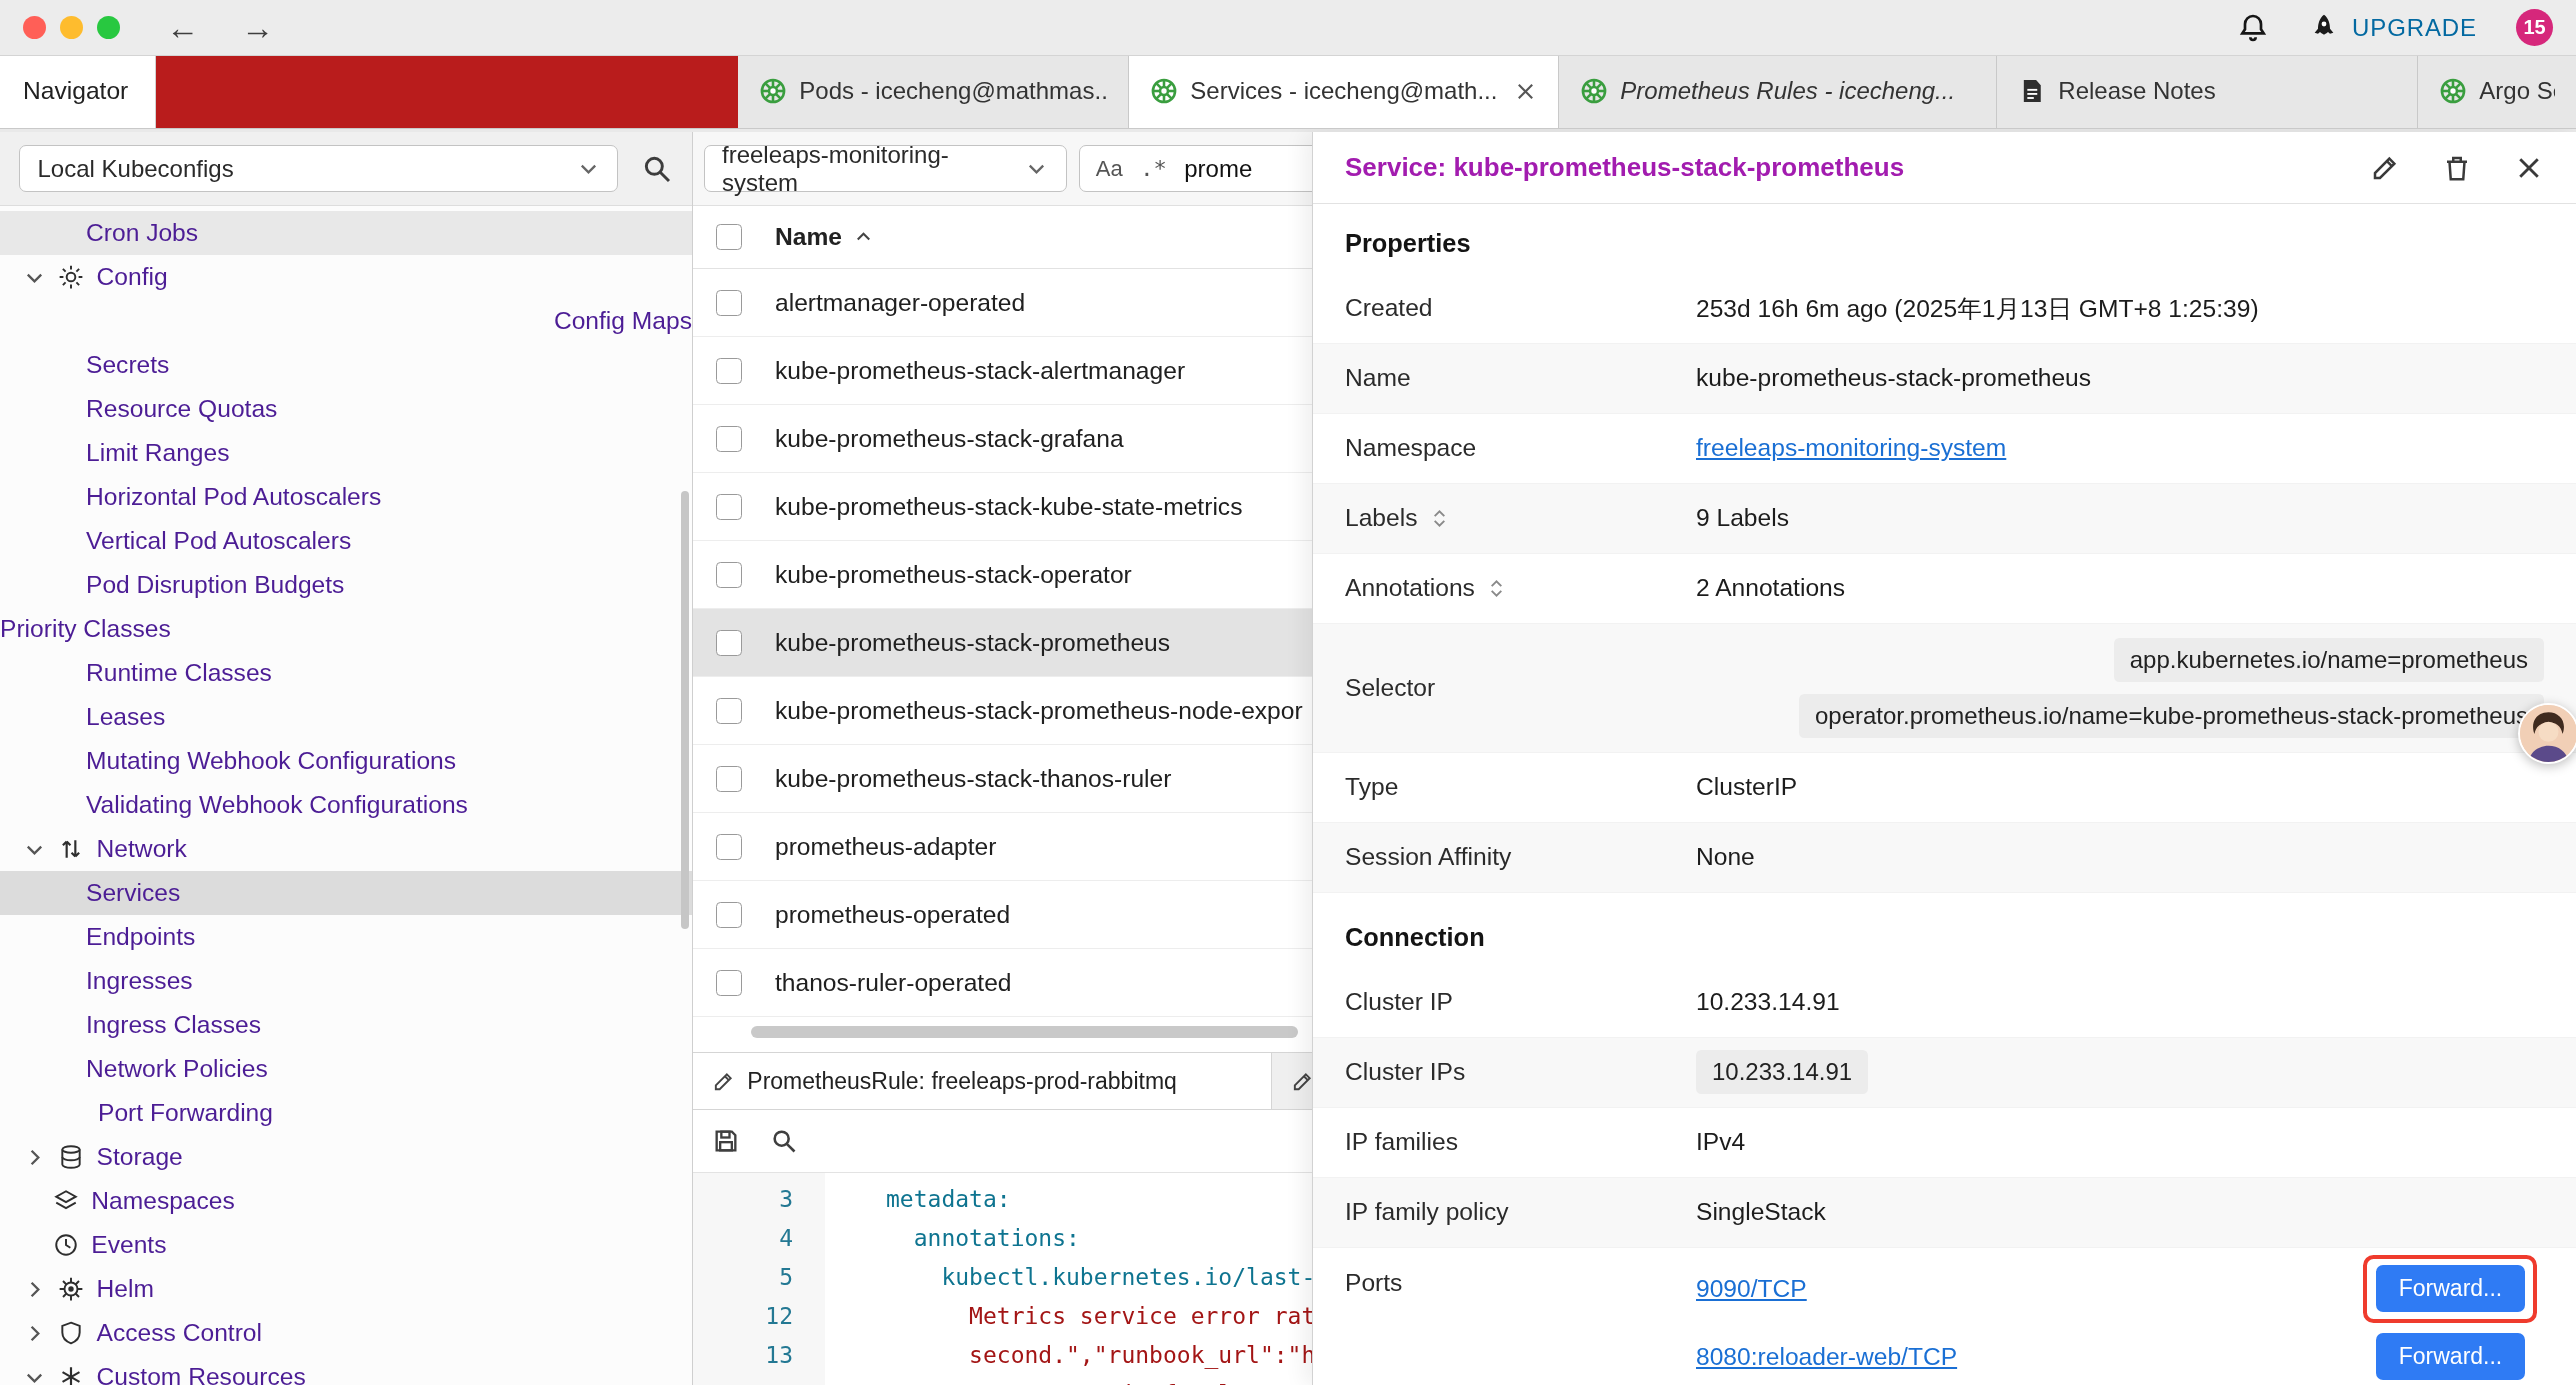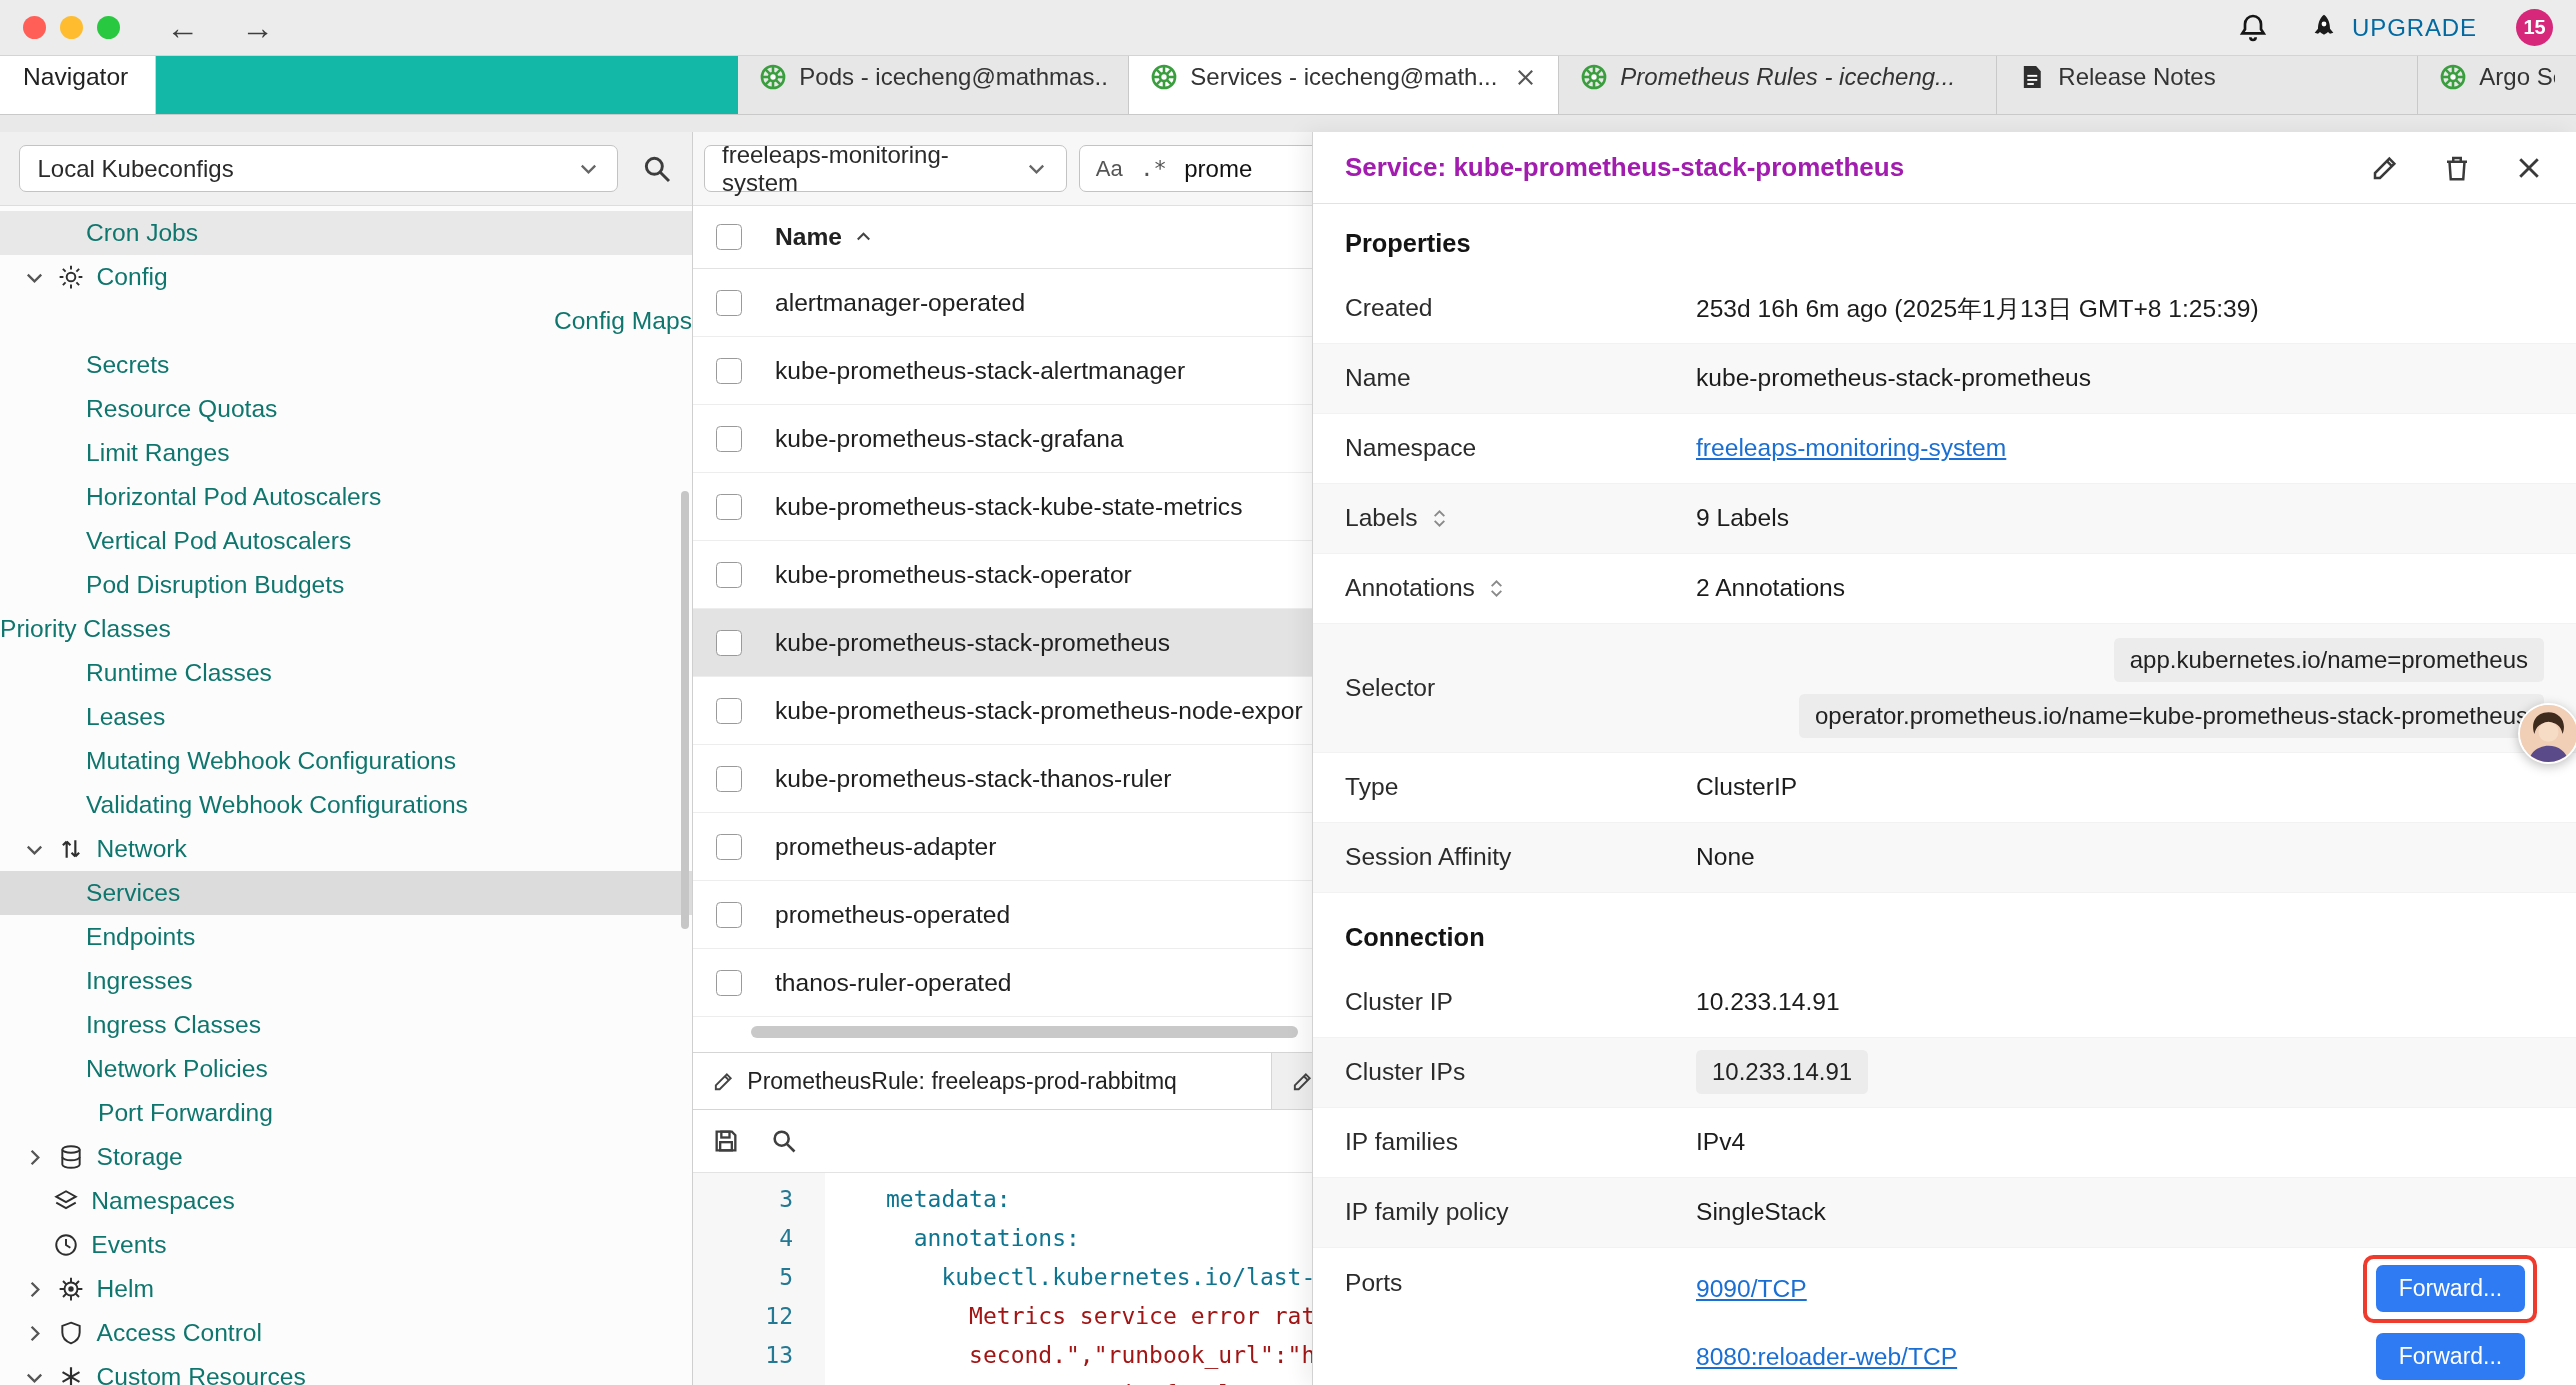--- a/index.html
+++ b/index.html
@@ -18,21 +18,21 @@
   .light.red{background:#ff5f57}.light.yellow{background:#febc2e}.light.green{background:#28c840}
   .nav-arrows { display:flex; gap:42px; margin-left:46px; font-size:33px; color:#3e3e3e; line-height:1; }
   .titlebar-right { margin-left:auto; display:flex; align-items:center; gap:39px; }
   .bell-wrap { width:32px; height:32px; color:#161616; }
   .upgrade { display:flex; align-items:center; gap:12.3px; font-size:24px; font-weight:500; color:#0369a1; letter-spacing:0.9px; }
   .rocket-wrap { width:32px; height:32px; }
   .badge { width:37px; height:37px; border-radius:50%; background:#d6277b; color:#fff; font-size:20px;
     font-weight:700; display:flex; align-items:center; justify-content:center; }
 
   
-  .tabstrip { position:absolute; left:0; top:40px; width:100%; height:75px; background:#14b8a6;
+  .tabstrip { position:absolute; left:0; top:54px; width:100%; height:75px; background:#b91c1c;
     border-bottom:0.9px solid #c9c9c9; display:flex; z-index:55; }
   .navigator-tab { width:156px; height:100%; background:#fff; display:flex; align-items:center;
     padding-left:23px; font-size:24.6px; color:#222; border-right:0.9px solid #d2d2d2; }
   #tabs { display:flex; height:100%; margin-left:582px; flex:1; min-width:0; }
   .tab { height:100%; display:flex; align-items:center; gap:12.3px; padding:0 21px;
     border-right:0.9px solid #c9c9c9; background:#e7e7e7; font-size:24px; color:#333; overflow:hidden; flex:0 0 auto; }
   .tab.active { background:#fff; }
   .tab:nth-of-type(1){width:391px}.tab:nth-of-type(2){width:430px}
   .tab:nth-of-type(3){width:438px}.tab:nth-of-type(4){width:421px}
   .tab:nth-of-type(5){flex:1 1 auto; border-right:none; min-width:0;}
@@ -45,21 +45,21 @@
   .sidebar { position:absolute; left:0; top:132px; width:693px; height:1254px; background:#fcfcfc;
     border-right:0.9px solid #cfcfcf; overflow:hidden; }
   .sidebar-toolbar { height:74px; background:#f0f0f0; border-bottom:0.9px solid #dddddd;
     display:flex; align-items:center; padding:0 19px; gap:23px; }
   .select { height:47px; background:#fff; border:0.9px solid #c3c3c3; border-radius:7px;
     display:flex; align-items:center; padding:0 17.5px; font-size:24px; color:#2a2a2a; gap:10.5px; }
   .select .chev { margin-left:auto; width:23px; height:23px; color:#666; flex:0 0 auto; }
   .kubeconfig-select { flex:1; }
   .toolbar-search-icon { width:32px; height:32px; color:#3c3c3c; }
   .tree { position:relative; height:1180px; overflow:hidden; padding-top:5.3px; }
-  .tree-item { height:44px; display:flex; align-items:center; gap:12.3px; font-size:24.6px; color:#0f766e; white-space:nowrap; }
+  .tree-item { height:44px; display:flex; align-items:center; gap:12.3px; font-size:24.6px; color:#4c1d95; white-space:nowrap; }
   .tree-item.selected { background:#dcdcdc; }
   .tree-item.highlight { background:#e8e8e8; }
   .tree-chev { width:23px; height:23px; color:#555; flex:0 0 auto; }
   .tree-icon { width:26px; height:26px; flex:0 0 auto; color:#2e2e2e; }
   .sidebar-scrollbar { position:absolute; right:2.6px; top:359px; width:8.8px; height:438px; background:#c6c6c6; border-radius:4.4px; }
 
   
   .listpanel { position:absolute; left:693px; top:132px; width:619px; height:1254px; background:#fff; overflow:hidden; }
   .list-toolbar { height:74px; background:#f7f7f7; border-bottom:0.9px solid #e0e0e0;
     display:flex; align-items:center; padding:0 10.5px; gap:12.3px; }

